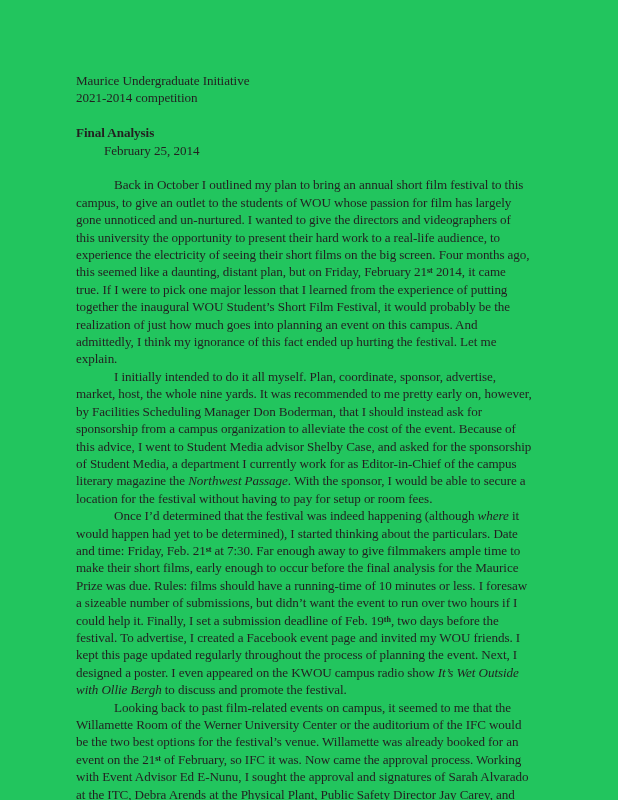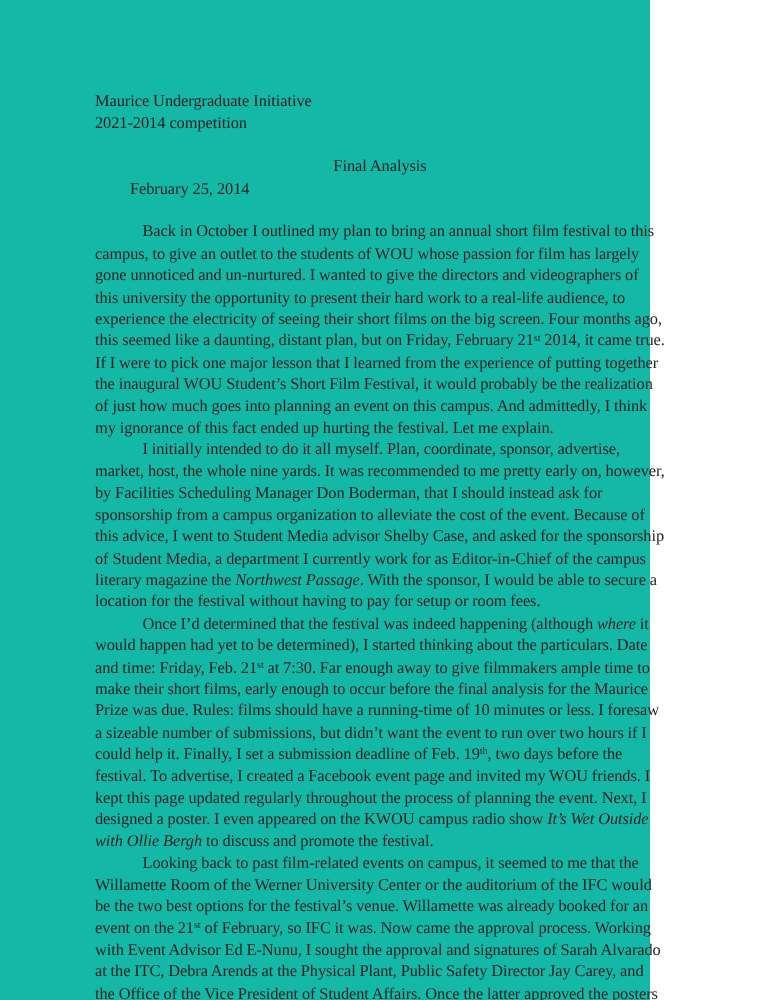--- a/index.html
+++ b/index.html
@@ -11,23 +11,23 @@
   body {
     width: 618px;
     height: 800px;
     overflow: hidden;
     font-family: "Liberation Serif", "DejaVu Serif", serif;
     color: #231f20;
     -webkit-font-smoothing: antialiased;
   }
   .page {
     position: relative;
-    width: 520px;
+    width: 618px;
     height: 800px;
-    background: #14b8a6;
+    background: #22c55e;
     box-sizing: border-box;
     padding: 72px 88px 0 76px;
   }
   .doc-body {
     width: 456px;
     font-size: 13.1px;
     line-height: 17.4px;
   }
   .header-block {
     margin: 0 0 17.4px 0;
@@ -36,25 +36,24 @@
     display: block;
     font-size: 13.1px;
     line-height: 17.4px;
     letter-spacing: -0.05px;
   }
   .title-block {
     margin: 0 0 17.4px 0;
   }
   .doc-title {
     display: block;
-    font-weight: normal;
+    font-weight: bold;
     font-size: 13.1px;
     line-height: 17.4px;
     letter-spacing: -0.05px;
-    text-align: center;
   }
   .doc-date {
     display: block;
     font-size: 13.1px;
     line-height: 17.4px;
     letter-spacing: -0.05px;
     margin-left: 28px;
   }
   p.para {
     margin: 0;
@@ -65,20 +64,21 @@
     letter-spacing: -0.06px;
     word-spacing: -0.1px;
     hyphens: none;
   }
   em.it {
   }
   sup.ord {
     font-size: 0.62em;
     vertical-align: 0.42em;
     line-height: 0;
+    font-weight: bold;
   }
 </style>
 </head>
 <body>
 
 <div class="page">
   <div class="doc-body">
 
     <div class="header-block">
       <span class="header-line">Maurice Undergraduate Initiative</span>

